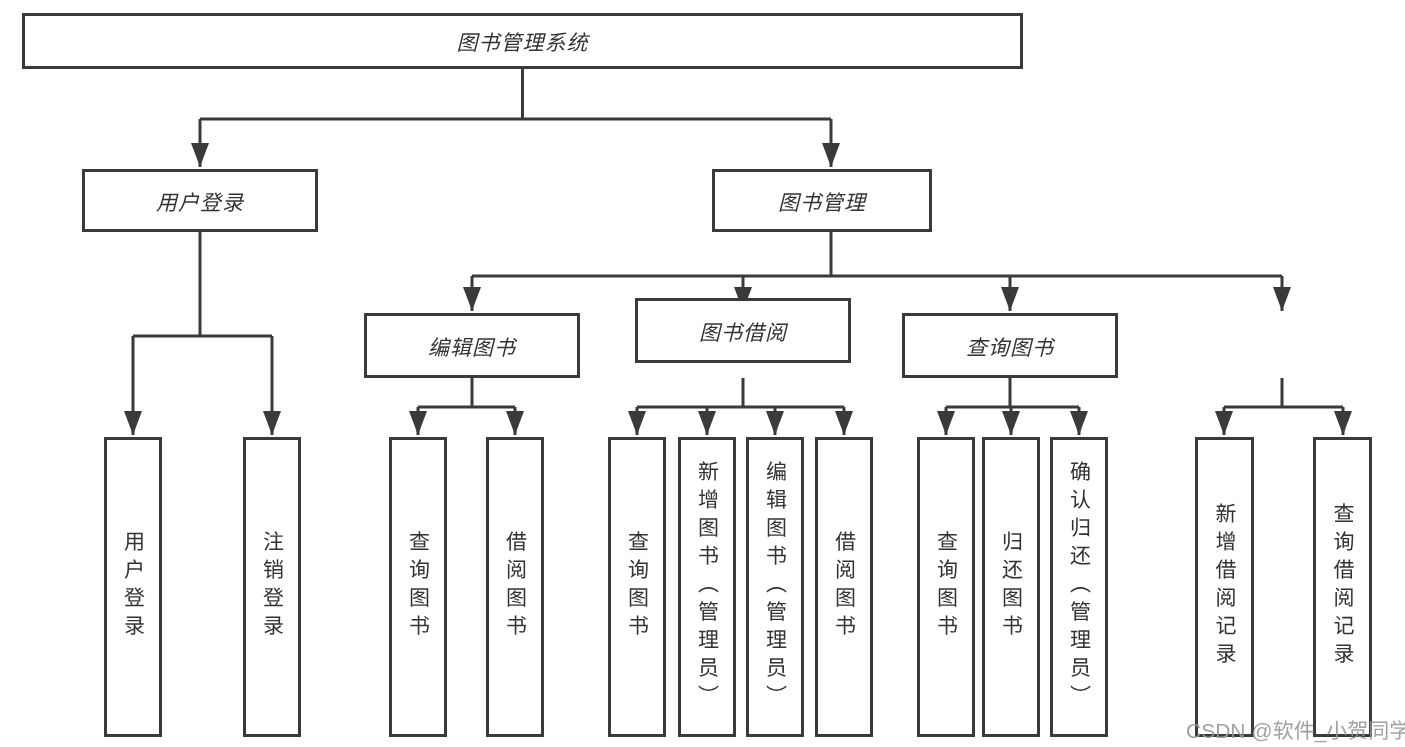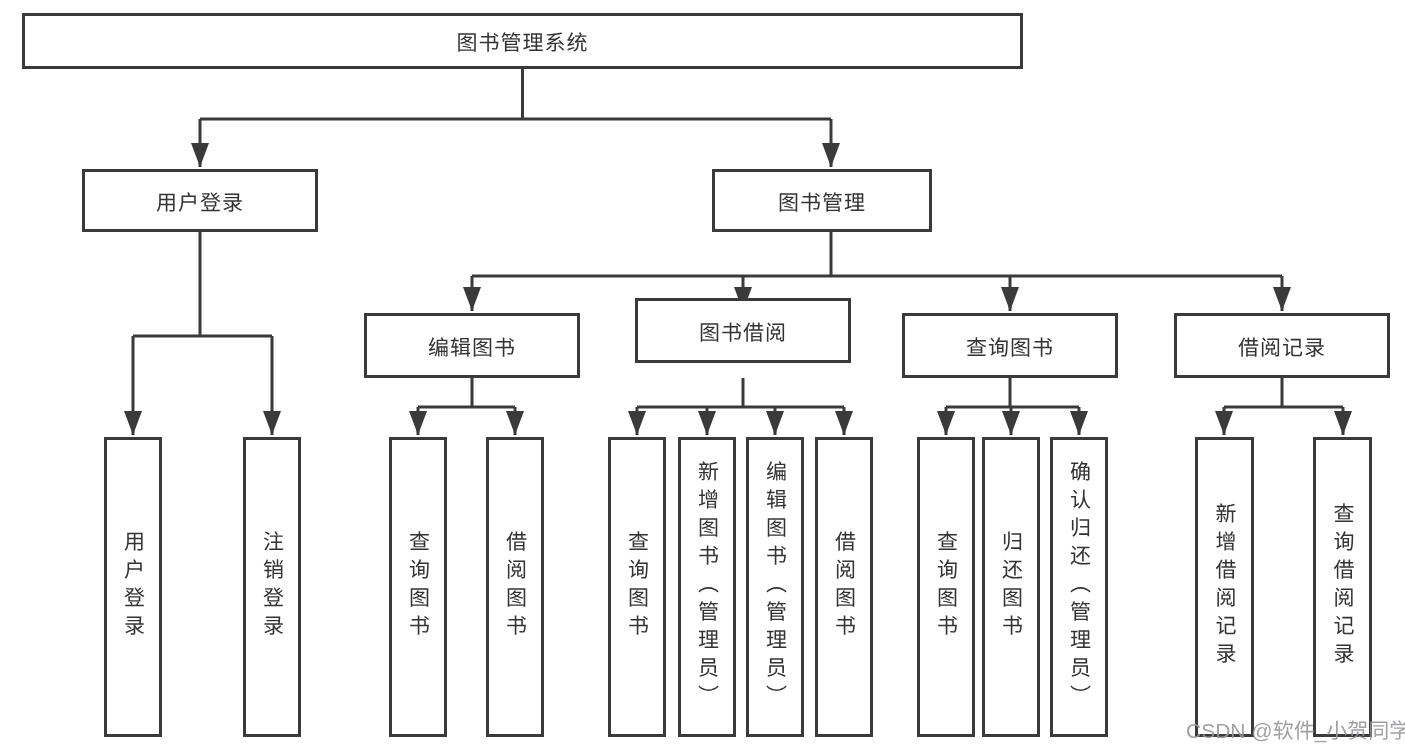--- a/index.html
+++ b/index.html
@@ -28,20 +28,21 @@
     background: #ffffff;
     color: #333333;
     display: flex;
     align-items: center;
     justify-content: center;
     z-index: 1;
   }
   .h-box {
     font-size: 21px;
     letter-spacing: 1px;
+    font-style: italic;
   }
   .v-box {
     top: 437px;
     height: 300px;
     width: 58px;
     writing-mode: vertical-rl;
     text-orientation: mixed;
     font-size: 21px;
     letter-spacing: 7px;
     line-height: 1;
@@ -100,21 +101,20 @@
   </svg>
 
   <div class="h-box" style="left:22px; top:13px; width:1001px; height:56px">图书管理系统</div>
 
   <div class="h-box" style="left:82px; top:169px; width:236px; height:63px">用户登录</div>
   <div class="h-box" style="left:712px; top:169px; width:220px; height:63px">图书管理</div>
 
   <div class="h-box" style="left:364px; top:313px; width:216px; height:65px">编辑图书</div>
   <div class="h-box" style="left:635px; top:298px; width:216px; height:65px">图书借阅</div>
   <div class="h-box" style="left:902px; top:313px; width:216px; height:65px">查询图书</div>
-  <div class="h-box" style="left:1174px; top:313px; width:216px; height:65px">借阅记录</div>
 
   <div class="v-box" style="left:104px">用户登录</div>
   <div class="v-box" style="left:243px">注销登录</div>
 
   <div class="v-box" style="left:389px">查询图书</div>
   <div class="v-box" style="left:486px">借阅图书</div>
 
   <div class="v-box" style="left:608px">查询图书</div>
   <div class="v-box" style="left:678px">新增图书（管理员）</div>
   <div class="v-box" style="left:746px">编辑图书（管理员）</div>

